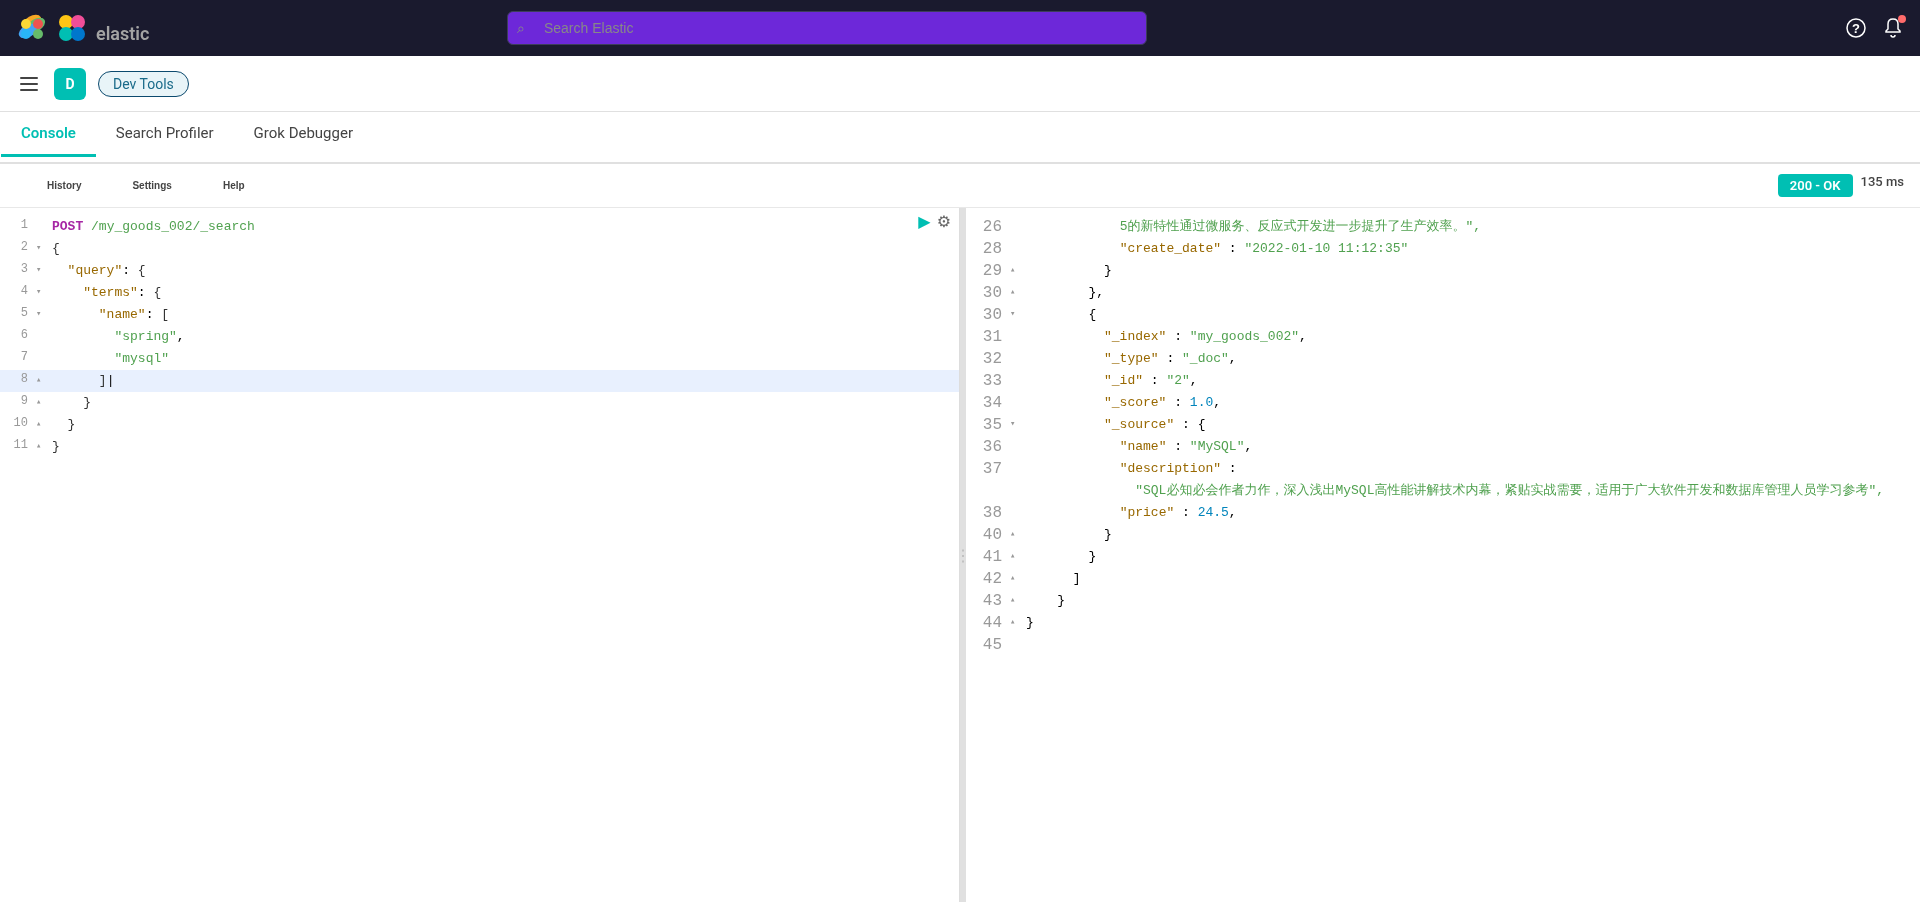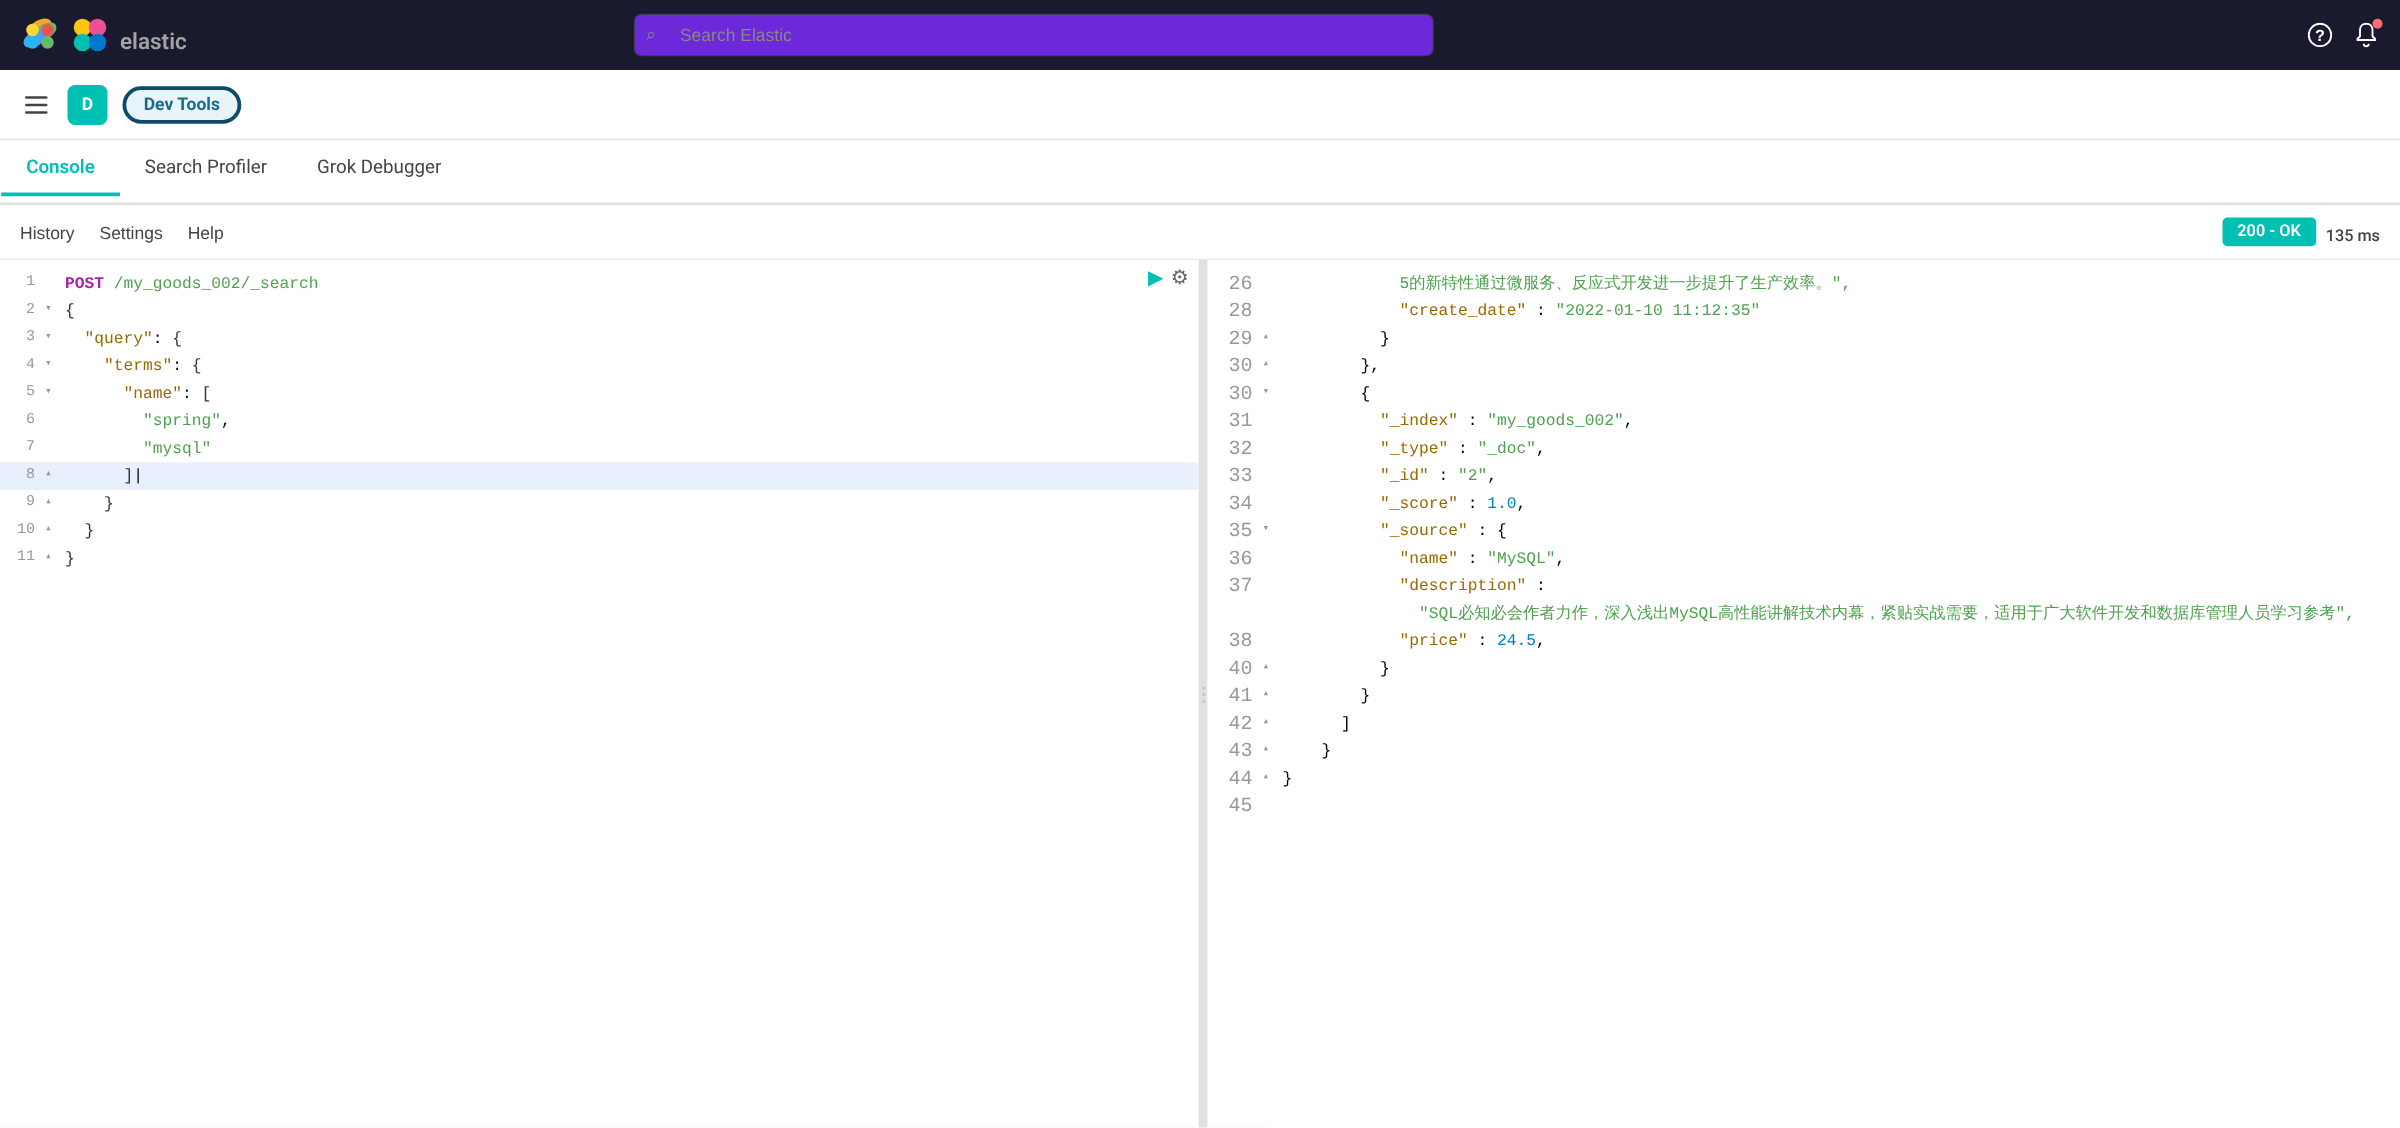--- a/index.html
+++ b/index.html
@@ -111,27 +111,26 @@
       border-radius: 6px;
       display: flex;
       align-items: center;
       justify-content: center;
       color: white;
       font-weight: 700;
       font-size: 14px;
     }
     .breadcrumb-label {
       background: #e8f4f8;
-      border: 3px solid #0c4a6e;
+      border: 1px solid #0c4a6e;
       border-radius: 16px;
       padding: 4px 14px;
       font-size: 14px;
       color: #1a6b8a;
       cursor: pointer;
-      font-weight: bold;
     }
 
     
     .tabs-bar {
       background: white;
       display: flex;
       align-items: flex-start;
       padding: 0 1px;
       border-bottom: 2px solid #e0e0e0;
       height: 52px;
@@ -169,24 +168,25 @@
       align-items: center;
       padding: 0 16px;
       height: 44px;
       border-bottom: 1px solid #e8e8e8;
       gap: 20px;
     }
     .toolbar-btn {
       background: none;
       border: none;
       cursor: pointer;
-      font-size: 14px;
+      font-size: 10px;
       color: #444;
-      font-weight: 400;
+      font-weight: 700;
       padding: 4px 0;
+      margin-left: 31px;
     }
     .status-ok {
       margin-left: auto;
       background: #00bfb3;
       color: white;
       border-radius: 4px;
       padding: 4px 12px;
       font-size: 13px;
       font-weight: 600;
     }
@@ -387,21 +387,21 @@
 <div class="tabs-bar">
   <div class="tab active">Console</div>
   <div class="tab">Search Profiler</div>
   <div class="tab">Grok Debugger</div>
 </div>
 
 <div class="toolbar">
   <button class="toolbar-btn">History</button>
   <button class="toolbar-btn">Settings</button>
   <button class="toolbar-btn">Help</button>
-  <div style="margin-left:auto; display:flex; align-items:flex-end; gap:8px;">
+  <div style="margin-left:auto; display:flex; align-items:flex-start; gap:8px;">
     <span class="status-ok">200 - OK</span>
     <span class="response-time">135 ms</span>
   </div>
 </div>
 
 <div class="editor-container">
 
   <div class="left-panel">
     <div class="editor-toolbar">
       <button class="editor-action-btn" style="color:#00bfb3;">▶</button>

